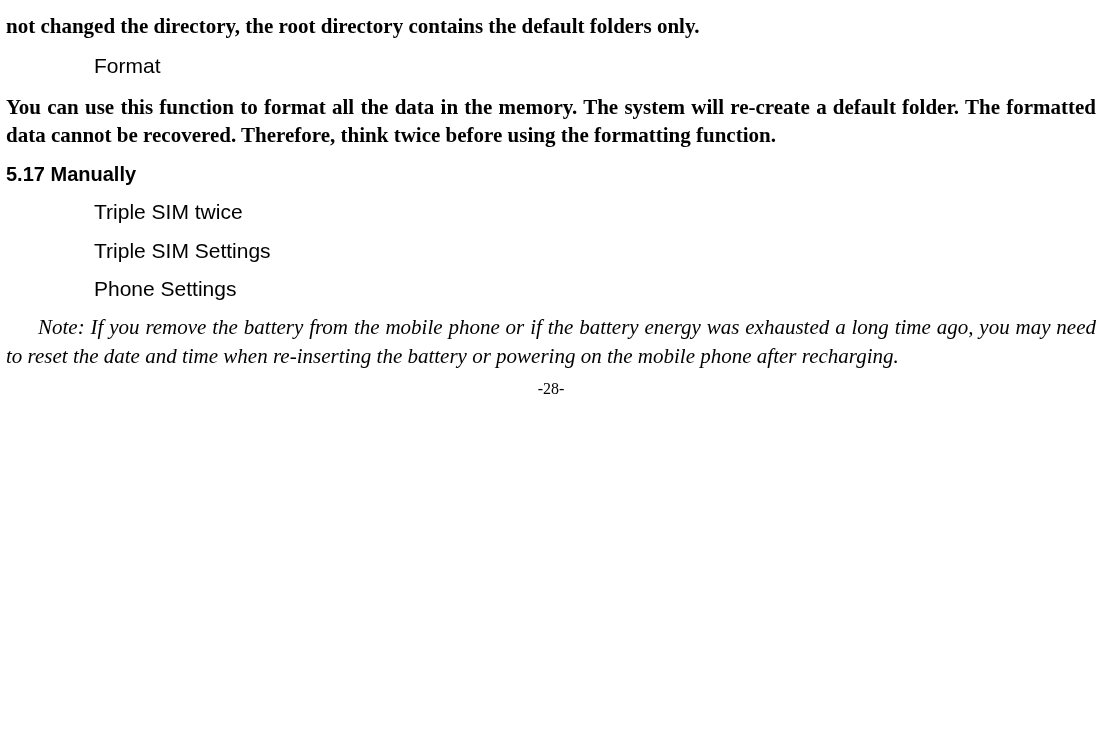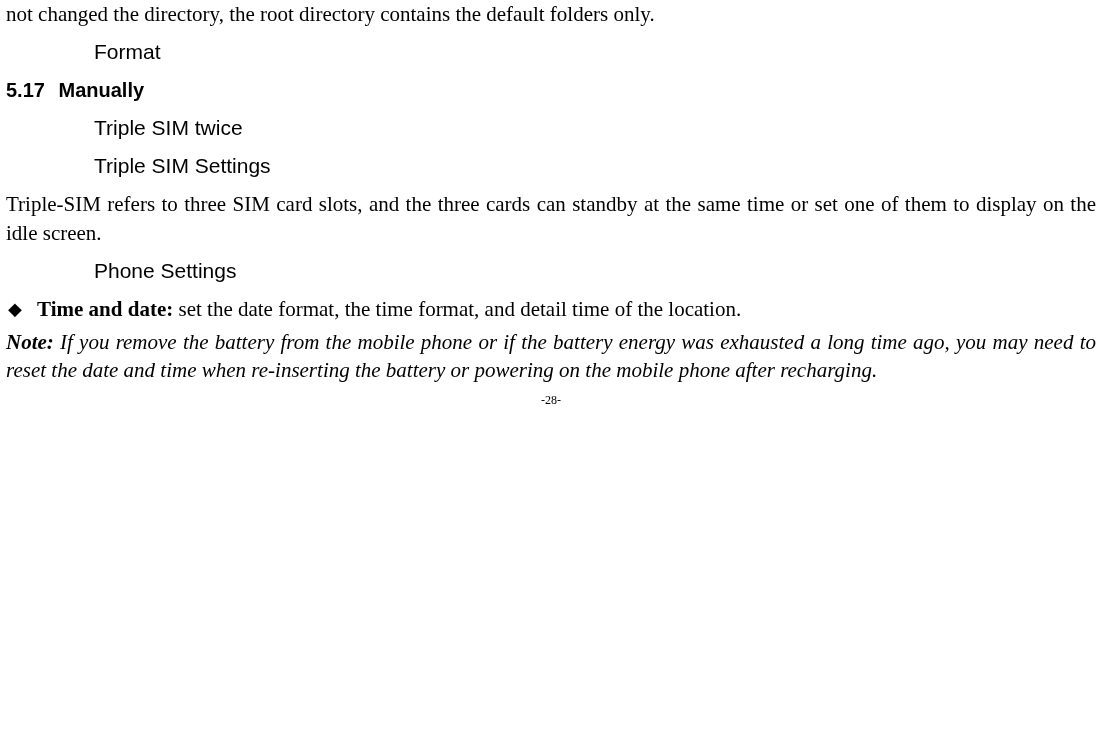--- a/index.html
+++ b/index.html
@@ -13,37 +13,38 @@
     height: 735px;
     overflow: hidden;
     position: relative;
   }
   .page {
     padding: 0 6px 0 6px;
     line-height: 1.35;
   }
   .para {
     text-align: justify;
-    margin: 0 0;
+    margin: 12px 0;
+    font-weight: bold;
   }
   .h3 {
     font-family: Arial, Helvetica, sans-serif;
     font-weight: normal;
     font-size: 21px;
     margin: 10px 0 10px 88px;
   }
   .h2 {
     font-family: Arial, Helvetica, sans-serif;
     font-weight: bold;
     font-size: 20px;
     margin: 10px 0 8px 0;
   }
   .h2 .num {
     display:inline-block;
-    margin-right: 8px;
+    margin-right: 0;
   }
   .bullet {
     text-align: justify;
     margin: 4px 0;
   }
   .diamond {
     font-size: 18px;
     margin-left: 2px;
     margin-right: 10px;
     position: relative;
@@ -51,53 +52,50 @@
   }
   .bold {
     font-weight: bold;
   }
   .note {
     text-align: justify;
     margin: 2px 0;
     font-style: italic;
   }
   .note .label {
-    font-weight: bold;
+    font-weight: normal;
+    margin-left: 32px;
   }
   .pagenum {
     text-align: center;
-    font-size: 12px;
+    font-size: 16px;
     margin-top: 8px;
   }
 </style>
 </head>
 <body>
 
 <div class="page">
 
   <div class="para">not changed the directory, the root directory contains the default folders only.</div>
 
   <div class="h3">Format</div>
+  <div class="para">You can use this function to format all the data in the memory. The system will re-create a default folder. The formatted data cannot be recovered. Therefore, think twice before using the formatting function.</div>
 
   <div class="h2">
     <span class="num">5.17</span>
     <span>Manually</span>
   </div>
 
   <div class="h3">Triple SIM twice</div>
 
   <div class="h3">Triple SIM Settings</div>
-  <div class="para">Triple-SIM refers to three SIM card slots, and the three cards can standby at the same time or set one of them to display on the idle screen.</div>
 
   <div class="h3">Phone Settings</div>
 
-  <div class="bullet">
-    <span class="diamond">◆</span>
-    <span class="bold">Time and date:</span><span> set the date format, the time format, and detail time of the location.</span>
-  </div>
 
   <div class="note">
     <span class="label">Note:</span><span> If you remove the battery from the mobile phone or if the battery energy was exhausted a long time ago, you may need to reset the date and time when re-inserting the battery or powering on the mobile phone after recharging.</span>
   </div>
 
 
 
   <div class="pagenum">-28-</div>
 
 </div>

